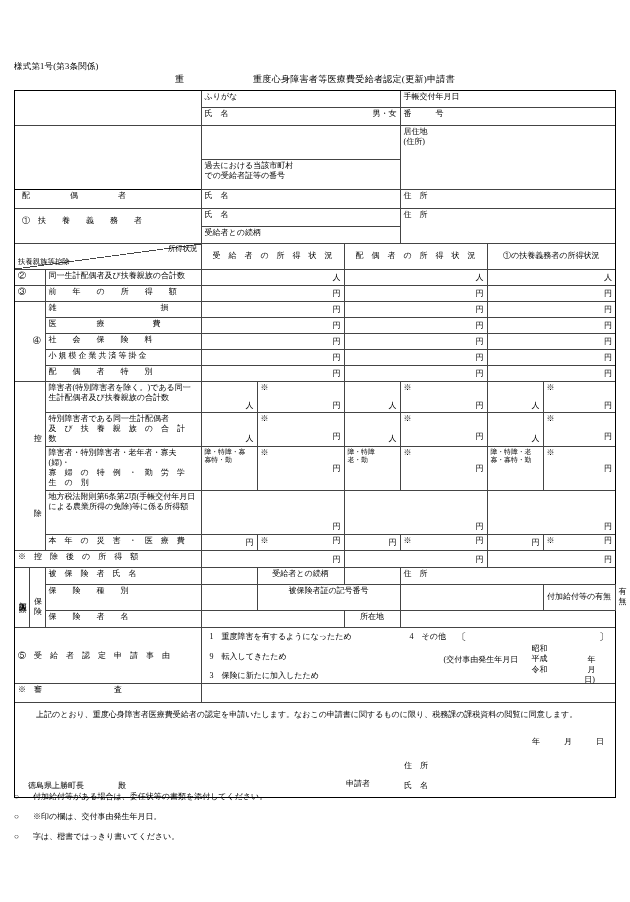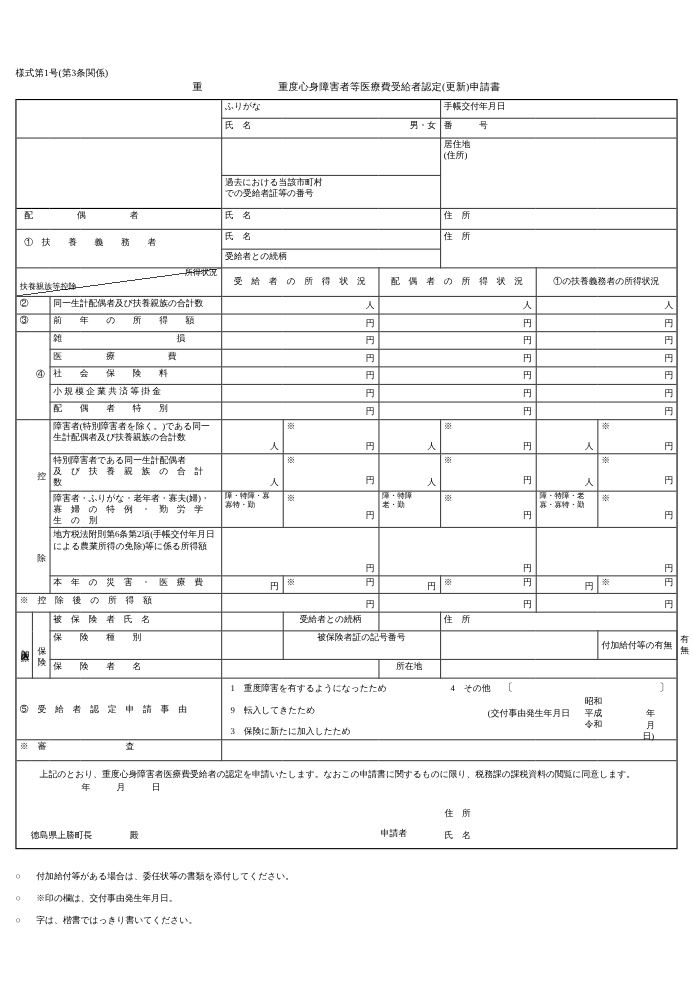--- a/index.html
+++ b/index.html
@@ -65,21 +65,21 @@
         #444 calc(50% - 0.45px),
         #444 calc(50% + 0.45px),
         rgba(0,0,0,0) calc(50% + 0.45px));
   }
   .diag .tr{position:absolute;right:3px;top:1px;font-size:7.4px;}
   .diag .bl{position:absolute;left:3px;bottom:1px;font-size:7.4px;}
 
   
   .decl{font-size:8px;line-height:1.5;padding:5px 8px 4px 8px;}
   .decl .l1{text-indent:10px;}
-  .decl .dateline{margin-top:0;padding-left:48px;}
+  .decl .dateline{margin-top:15px;padding-left:48px;text-align:right;}
   .decl .sign{position:relative;height:40px;margin-top:4px;}
   .decl .mayor{position:absolute;left:2px;bottom:0px;}
   .decl .mayor .dono{display:inline-block;margin-left:34px;}
   .decl .applicant{position:absolute;left:320px;bottom:2px;font-size:8px;}
   .decl .addr{position:absolute;left:378px;bottom:20px;font-size:8px;}
   .decl .nm{position:absolute;left:378px;bottom:0px;font-size:8px;}
 
   
   .notes{position:absolute;left:14px;top:793px;font-size:8px;line-height:1.1;}
   .note{display:flex;margin-bottom:11px;}
@@ -298,21 +298,21 @@
         <td class="nin">人</td>
         <td class="noR">
           <div>※</div>
           <div class="rt" style="margin-top:8px">円</div>
         </td>
       </tr>
 
       <tr>
         <td class="noL" style="border-right:none;border-bottom:none;border-top:none"></td>
         <td colspan="2" style="height:28px">
-          <div>障害者・ふりがな・老年者・寡夫(婦)・</div>
+          <div>障害者・特別障害者・老年者・寡夫(婦)・</div>
           <div>寡　婦　の　特　例　・　勤　労　学　生　の　別</div>
         </td>
         <td class="xs">
           <div>障・特障・寡</div>
           <div>寡特・勤</div>
         </td>
         <td>
           <div>※</div>
           <div class="rt" style="margin-top:6px">円</div>
         </td>

